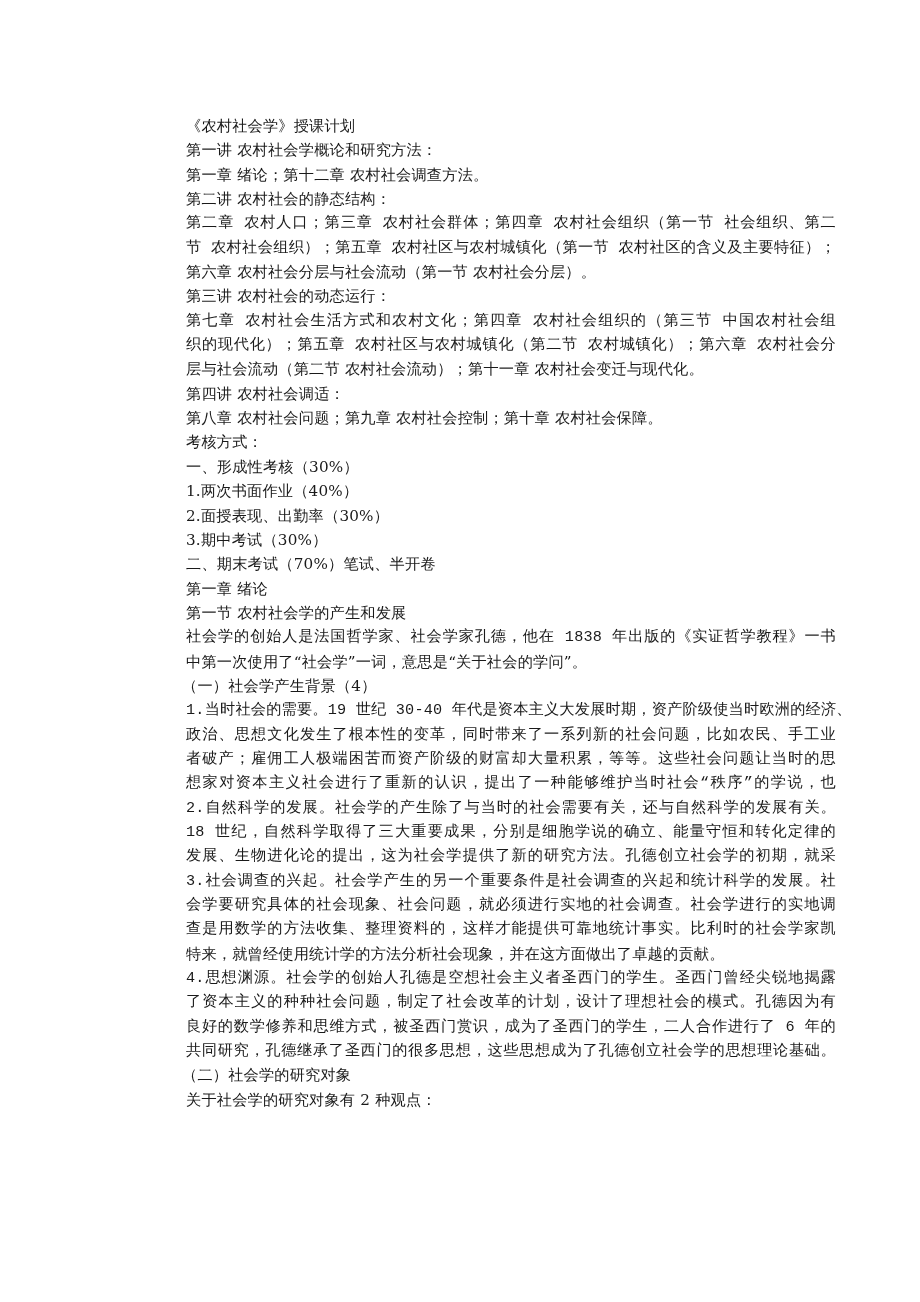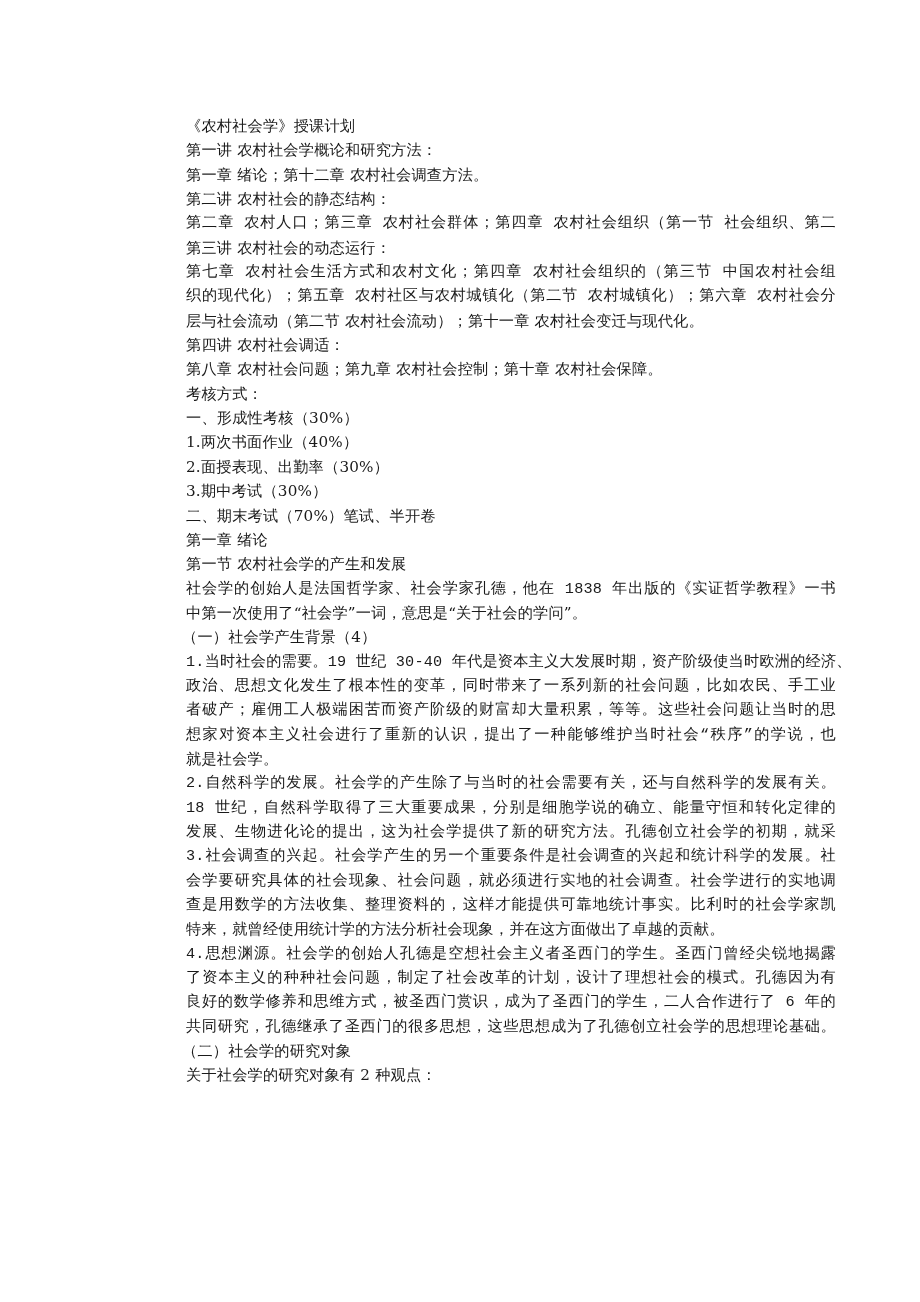--- a/index.html
+++ b/index.html
@@ -43,20 +43,22 @@
   </style>
 </head>
 <body>
 
 <div class="page" id="doc-page">
     <span class="line">《农村社会学》授课计划</span>
     <span class="line">第一讲  农村社会学概论和研究方法：</span>
     <span class="line">第一章  绪论；第十二章  农村社会调查方法。</span>
     <span class="line">第二讲  农村社会的静态结构：</span>
     <span class="line justify">第二章  农村人口；第三章  农村社会群体；第四章  农村社会组织（第一节  社会组织、第二</span>
+    <span class="line justify">节  农村社会组织）；第五章  农村社区与农村城镇化（第一节  农村社区的含义及主要特征）；</span>
+    <span class="line">第六章  农村社会分层与社会流动（第一节  农村社会分层）。</span>
     <span class="line">第三讲  农村社会的动态运行：</span>
     <span class="line justify">第七章  农村社会生活方式和农村文化；第四章  农村社会组织的（第三节  中国农村社会组</span>
     <span class="line justify">织的现代化）；第五章  农村社区与农村城镇化（第二节  农村城镇化）；第六章  农村社会分</span>
     <span class="line">层与社会流动（第二节  农村社会流动）；第十一章  农村社会变迁与现代化。</span>
     <span class="line">第四讲  农村社会调适：</span>
     <span class="line">第八章  农村社会问题；第九章  农村社会控制；第十章  农村社会保障。</span>
     <span class="line">考核方式：</span>
     <span class="line">一、形成性考核（30%）</span>
     <span class="line">1.两次书面作业（40%）</span>
     <span class="line">2.面授表现、出勤率（30%）</span>
@@ -64,21 +66,20 @@
     <span class="line">二、期末考试（70%）笔试、半开卷</span>
     <span class="line">第一章  绪论</span>
     <span class="line">第一节  农村社会学的产生和发展</span>
     <span class="line justify">社会学的创始人是法国哲学家、社会学家孔德，他在 1838 年出版的《实证哲学教程》一书</span>
     <span class="line">中第一次使用了“社会学”一词，意思是“关于社会的学问”。</span>
     <span class="line paren">（一）社会学产生背景（4）</span>
     <span class="line justify">1.当时社会的需要。19 世纪 30-40 年代是资本主义大发展时期，资产阶级使当时欧洲的经济、</span>
     <span class="line justify">政治、思想文化发生了根本性的变革，同时带来了一系列新的社会问题，比如农民、手工业</span>
     <span class="line justify">者破产；雇佣工人极端困苦而资产阶级的财富却大量积累，等等。这些社会问题让当时的思</span>
     <span class="line justify">想家对资本主义社会进行了重新的认识，提出了一种能够维护当时社会“秩序”的学说，也</span>
-    <span class="line">就是社会学。</span>
     <span class="line justify">2.自然科学的发展。社会学的产生除了与当时的社会需要有关，还与自然科学的发展有关。</span>
     <span class="line justify">18 世纪，自然科学取得了三大重要成果，分别是细胞学说的确立、能量守恒和转化定律的</span>
     <span class="line justify">发展、生物进化论的提出，这为社会学提供了新的研究方法。孔德创立社会学的初期，就采</span>
     <span class="line justify">3.社会调查的兴起。社会学产生的另一个重要条件是社会调查的兴起和统计科学的发展。社</span>
     <span class="line justify">会学要研究具体的社会现象、社会问题，就必须进行实地的社会调查。社会学进行的实地调</span>
     <span class="line justify">查是用数学的方法收集、整理资料的，这样才能提供可靠地统计事实。比利时的社会学家凯</span>
     <span class="line">特来，就曾经使用统计学的方法分析社会现象，并在这方面做出了卓越的贡献。</span>
     <span class="line justify">4.思想渊源。社会学的创始人孔德是空想社会主义者圣西门的学生。圣西门曾经尖锐地揭露</span>
     <span class="line justify">了资本主义的种种社会问题，制定了社会改革的计划，设计了理想社会的模式。孔德因为有</span>
     <span class="line justify">良好的数学修养和思维方式，被圣西门赏识，成为了圣西门的学生，二人合作进行了 6 年的</span>

